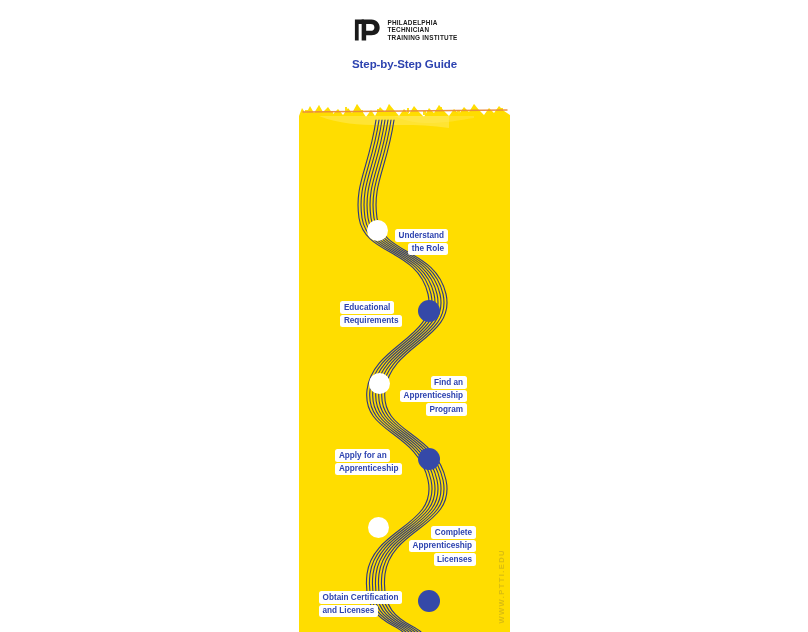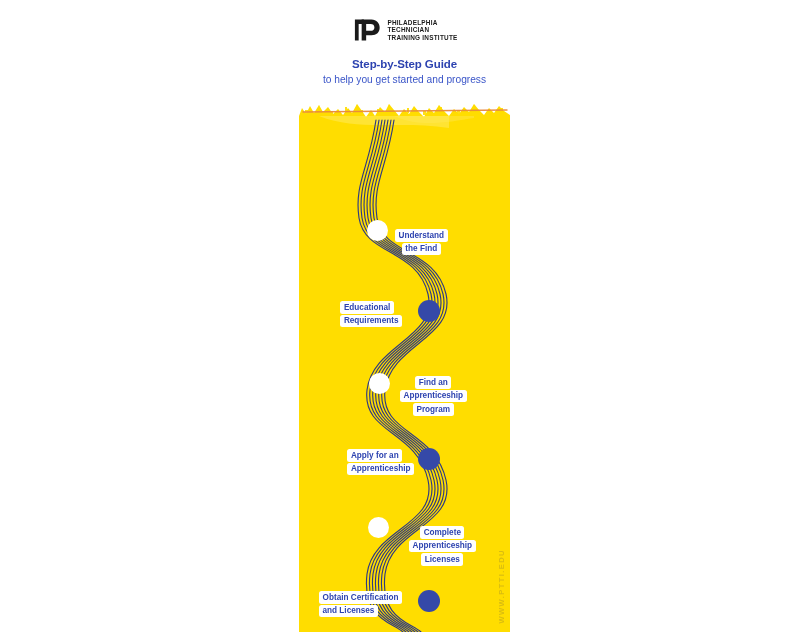--- a/index.html
+++ b/index.html
@@ -124,21 +124,21 @@
   }
 
   
   .label {
     position: absolute;
     display: flex;
     flex-direction: column;
     gap: 1px;
   }
   .label.left  { align-items: flex-start; }
-  .label.right { align-items: center; }
+  .label.right { align-items: flex-end; }
   .label .ln {
     background: #ffffff;
     color: #2d43b0;
     font-size: 8.2px;
     font-weight: bold;
     line-height: 1.18;
     padding: 1.5px 3.5px;
     border-radius: 2.5px;
     white-space: nowrap;
     font-family: "Liberation Sans", sans-serif;
@@ -174,21 +174,20 @@
       </svg>
       <div class="logo-text">
         <div>PHILADELPHIA</div>
         <div>TECHNICIAN</div>
         <div>TRAINING INSTITUTE</div>
       </div>
     </div>
 
     <div class="title-block">
       <div class="guide-title">Step-by-Step Guide</div>
-      <div class="guide-sub">to help you get started and progress</div>
     </div>
   </div>
 
   <div class="panel">
 
     <svg class="panel-bg" viewBox="0 0 211 534" preserveAspectRatio="none">
       <defs>
         <clipPath id="tornClip">
           <path d="M0,18
                    L3,10 L7,16 L11,8 L15,15 L20,7 L24,14 L29,9 L34,16 L39,11
@@ -258,35 +257,35 @@
     <div class="node white" style="left:68px; top:122px; width:21px; height:21px;"></div>
     <div class="node blue" style="left:119px; top:202px; width:22px; height:22px;"></div>
     <div class="node white" style="left:70px; top:275px; width:21px; height:21px;"></div>
     <div class="node blue" style="left:119px; top:350px; width:22px; height:22px;"></div>
     <div class="node white" style="left:69px; top:419px; width:21px; height:21px;"></div>
 
     <div class="node blue" style="left:119px; top:492px; width:22px; height:22px;"></div>
 
     <div class="label right" style="left:96px; top:131px;">
       <span class="ln">Understand</span>
-      <span class="ln">the Find</span>
+      <span class="ln">the Role</span>
     </div>
 
     <div class="label left" style="right:108px; top:203px;">
       <span class="ln">Educational</span>
       <span class="ln">Requirements</span>
     </div>
 
     <div class="label right" style="left:101px; top:278px;">
       <span class="ln">Find an</span>
       <span class="ln">Apprenticeship</span>
       <span class="ln">Program</span>
     </div>
 
-    <div class="label left" style="right:96px; top:351px;">
+    <div class="label left" style="right:108px; top:351px;">
       <span class="ln">Apply for an</span>
       <span class="ln">Apprenticeship</span>
     </div>
 
     <div class="label right" style="left:101px; top:428px;margin-left:9px;">
       <span class="ln">Complete</span>
       <span class="ln">Apprenticeship</span>
       <span class="ln">Licenses</span>
     </div>
 

